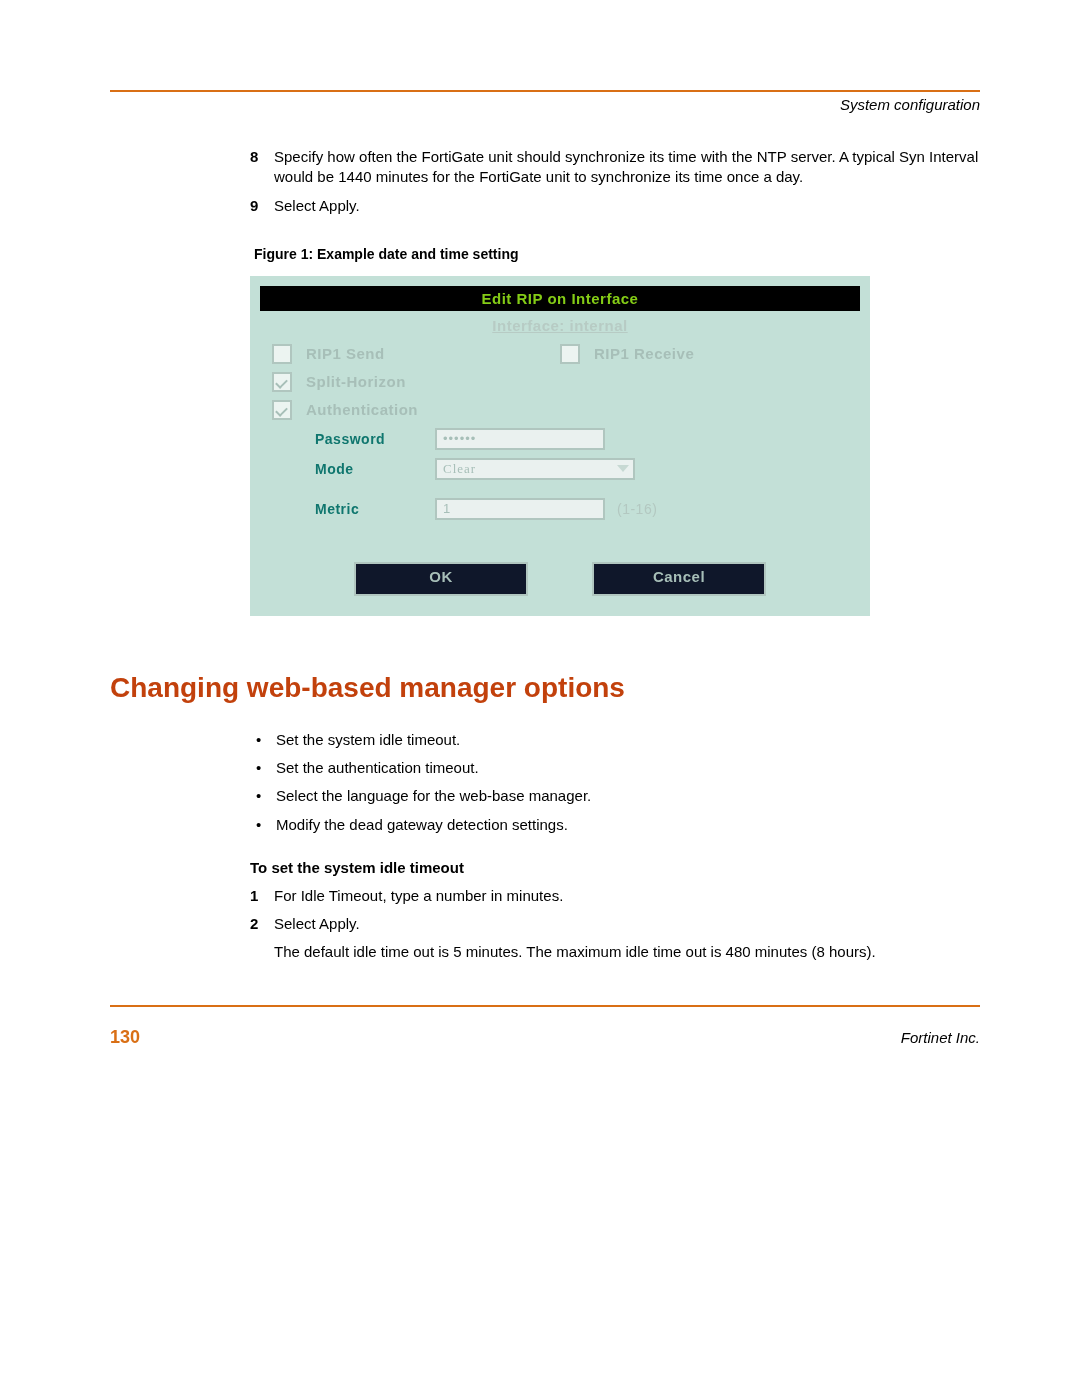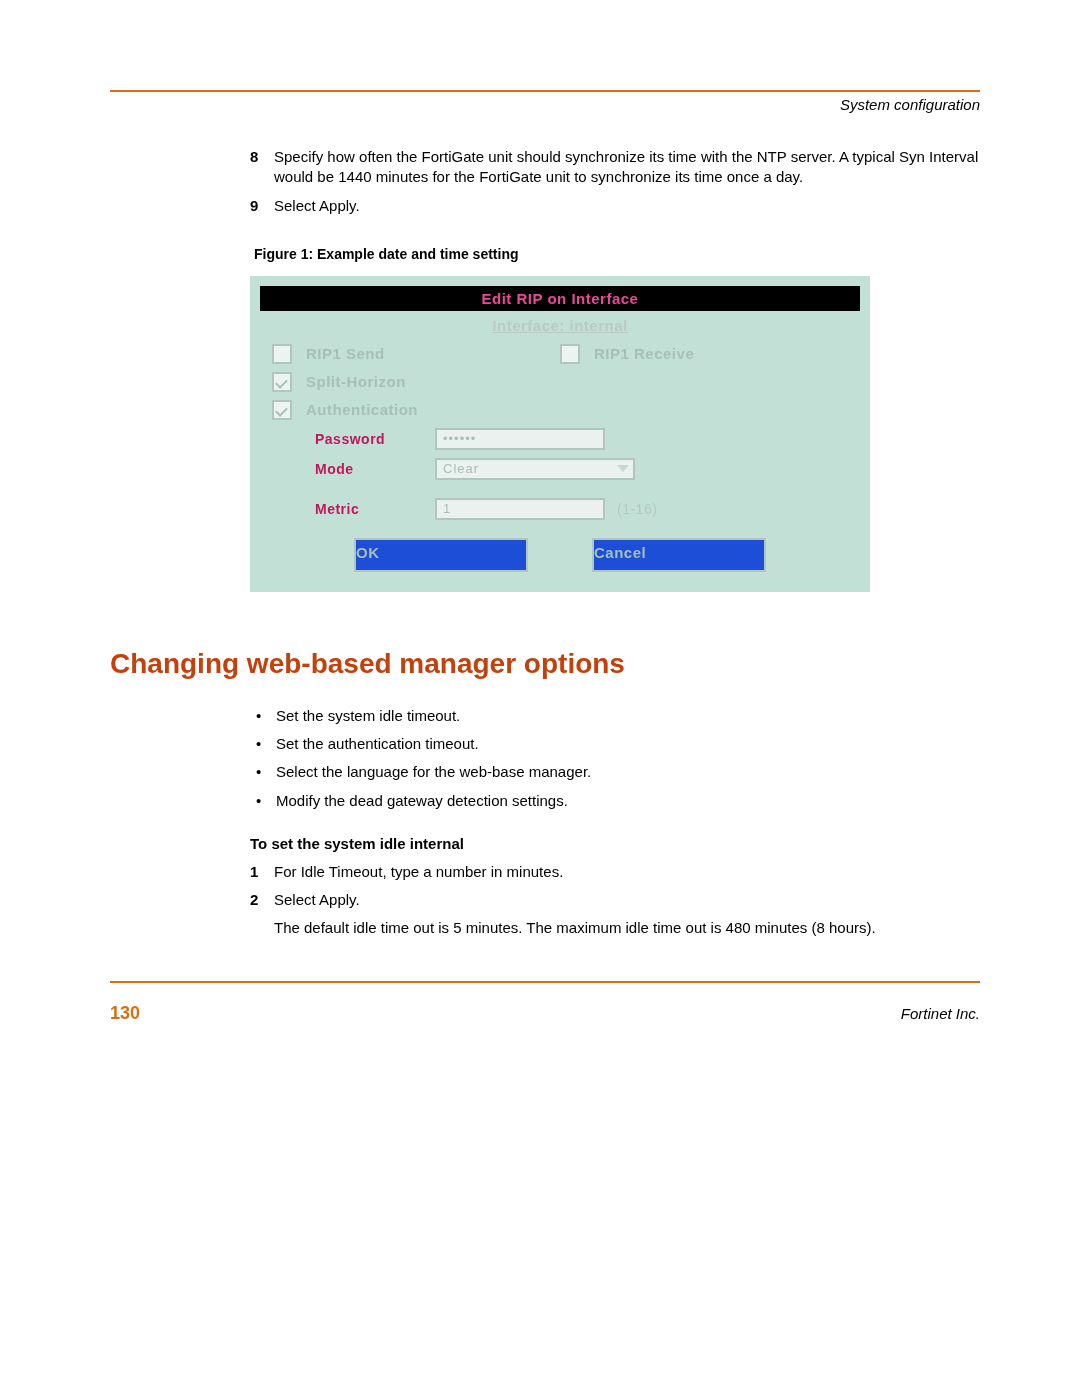--- a/index.html
+++ b/index.html
@@ -55,21 +55,21 @@
     padding: 10px;
     font-family: Verdana, Arial, sans-serif;
     color: #a7bfb8;
     width: 600px;
   }
   .ss-inner {
     background: #c3e0d7;
   }
   .ss-titlebar {
     background: #000;
-    color: #ec4899;
+    color: #84cc16;
     font-weight: bold;
     font-size: 15px;
     text-align: center;
     padding: 4px 0;
     letter-spacing: 0.5px;
   }
   .ss-subtitle {
     text-align: center;
     color: #b7cbc4;
     font-weight: bold;
@@ -116,21 +116,21 @@
   .ss-form-row {
     display: flex;
     align-items: center;
     padding: 4px 12px 4px 55px;
     font-size: 14px;
     font-weight: bold;
     letter-spacing: 0.5px;
   }
   .ss-form-label {
     width: 120px;
-    color: #be185d;
+    color: #0f766e;
   }
   .ss-input {
     border: 2px solid #b0c6bf;
     height: 22px;
     width: 170px;
     background: #eaf1ef;
     color: #a7bfb8;
     font-size: 13px;
     padding: 0 6px;
     box-sizing: border-box;
@@ -156,28 +156,29 @@
     font-size: 14px;
   }
   .ss-buttons {
     display: flex;
     justify-content: space-evenly;
     padding: 14px 30px 10px 30px;
   }
   .ss-btn {
     width: 170px;
     height: 30px;
-    background: #1d4ed8;
+    background: #0f172a;
     border: 2px solid #b0c6bf;
     color: #a7bfb8;
     font-weight: bold;
     font-size: 15px;
     letter-spacing: 0.5px;
-    text-align:left;
+    text-align:center;
     line-height:26px;
+    margin-top:24px;
   }
 
   .h1-orange {
     color: #c2410c;
     font-weight: bold;
     font-size: 28px;
     margin: 56px 0 26px 0;
   }
   .para {
     margin-bottom: 12px;
@@ -276,21 +277,21 @@
           </div>
           <div class="ss-col"></div>
         </div>
 
         <div class="ss-form-row">
           <div class="ss-form-label">Password</div>
           <input class="ss-input" type="text" value="••••••" style="">
         </div>
         <div class="ss-form-row">
           <div class="ss-form-label">Mode</div>
-          <div class="ss-select" style="width:200px;">
+          <div class="ss-select" style="width:200px;font-family:Liberation Serif, serif;">
             <input class="ss-input" style="width: 200px;" type="text" value="Clear">
           </div>
         </div>
         <div style="height:10px;"></div>
         <div class="ss-form-row">
           <div class="ss-form-label">Metric</div>
           <input class="ss-input" type="text" value="1" style="">
           <span class="ss-hint">(1-16)</span>
         </div>
 
@@ -305,21 +306,21 @@
   <div class="h1-orange">Changing web-based manager options</div>
 
   <div class="block">
     <ul class="bullets">
       <li>Set the system idle timeout.</li>
       <li>Set the authentication timeout.</li>
       <li>Select the language for the web-base manager.</li>
       <li>Modify the dead gateway detection settings.</li>
     </ul>
 
-    <div class="subhead">To set the system idle internal</div>
+    <div class="subhead">To set the system idle timeout</div>
 
     <div class="step">
       <div class="step-num">1</div>
       <div class="step-text">For Idle Timeout, type a number in minutes.</div>
     </div>
     <div class="step">
       <div class="step-num">2</div>
       <div class="step-text">Select Apply.</div>
     </div>
 

